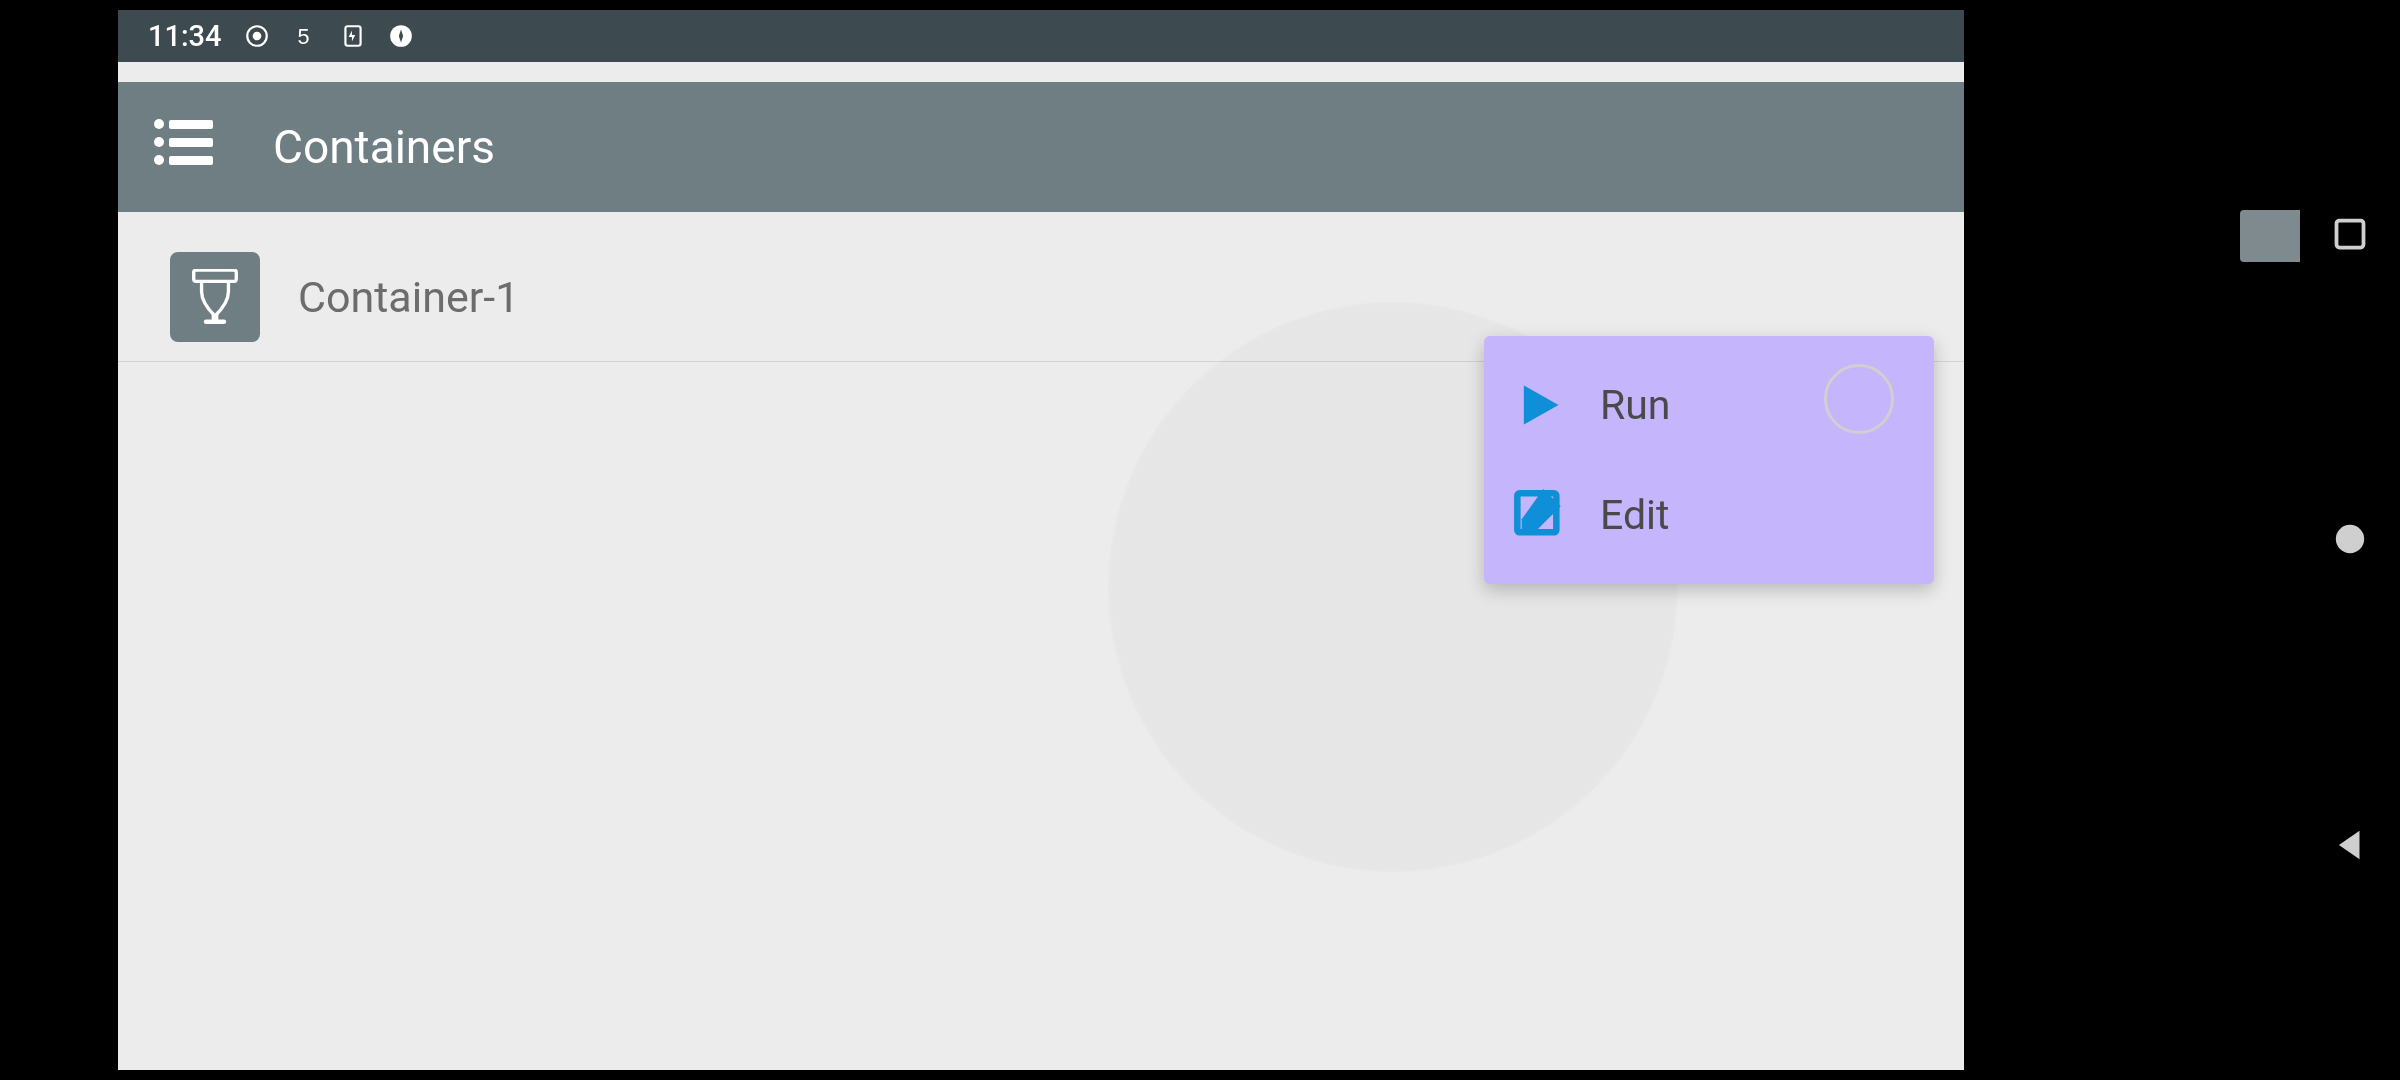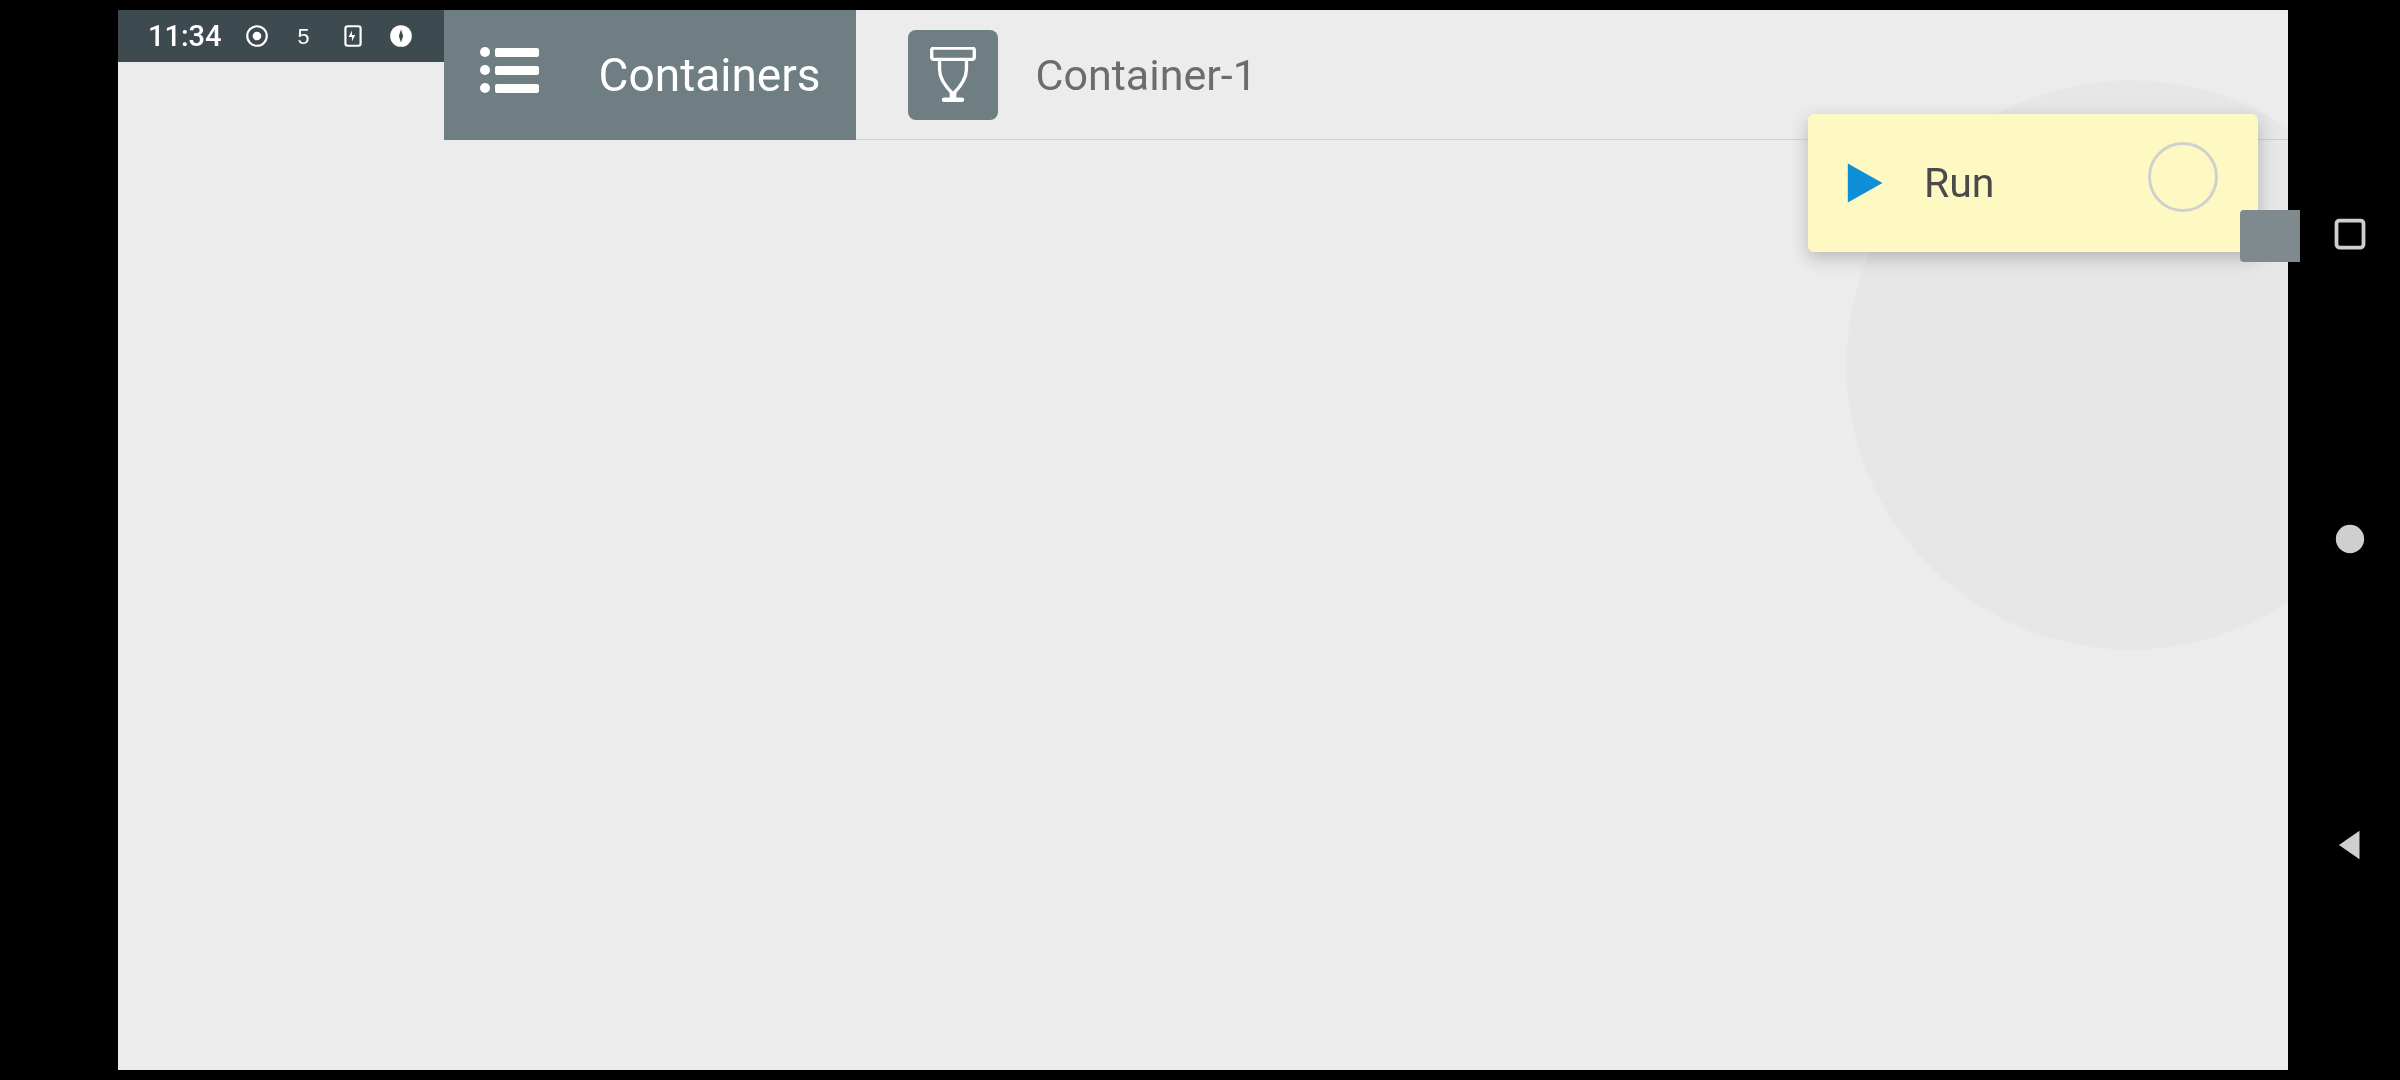--- a/index.html
+++ b/index.html
@@ -8,25 +8,26 @@
     height: 1080px;
     background: #000;
     font-family: Roboto, Arial, sans-serif;
     overflow: hidden;
     position: relative;
   }
   .app-frame {
     position: absolute;
     left: 118px;
     top: 10px;
-    width: 2170px;
+    width: 1846px;
     height: 1060px;
     background: #ececec;
     display: flex;
-    flex-direction: row;
+    flex-direction: column;
+    gap: 20px;
   }
   .status-bar {
     height: 52px;
     background: #3d4a4f;
     display: flex;
     align-items: center;
     gap: 22px;
     padding: 0 30px;
     color: #fff;
     font-size: 29px;
@@ -72,21 +73,21 @@
     align-items: center;
     justify-content: center;
     color: #fff;
   }
   .row-icon svg { width: 46px; height: 56px; }
   .context-menu {
     position: absolute;
     top: 104px;
     right: 30px;
     width: 450px;
-    background: #fef9c3;
+    background: #c4b5fd;
     border-radius: 6px;
     box-shadow: 0 6px 18px rgba(0,0,0,0.22);
     padding: 14px 0;
   }
   .menu-item {
     height: 110px;
     display: flex;
     align-items: center;
     gap: 34px;
     padding: 0 28px;
@@ -213,20 +214,29 @@
 
       <div class="menu-item">
         <span class="mi-icon">
           <svg viewBox="0 0 24 24">
               <path d="M5 3 L21 12 L5 21 Z" fill="#0f8fd7"></path>
             </svg>
         </span>
         <span>Run</span>
       </div>
 
+      <div class="menu-item">
+        <span class="mi-icon">
+          <svg viewBox="0 0 24 24">
+              <rect x="2" y="2" width="18" height="18" rx="1" fill="none" stroke="#0f8fd7" stroke-width="3"></rect>
+              <path d="M14 0 L22 8 L10 20 L4 20 L4 14 Z" fill="#0f8fd7"></path>
+            </svg>
+        </span>
+        <span>Edit</span>
+      </div>
 
 
     </div>
 
   </div>
 </div>
 
 <div class="side-tab"></div>
 
 <div class="nav-rail">

